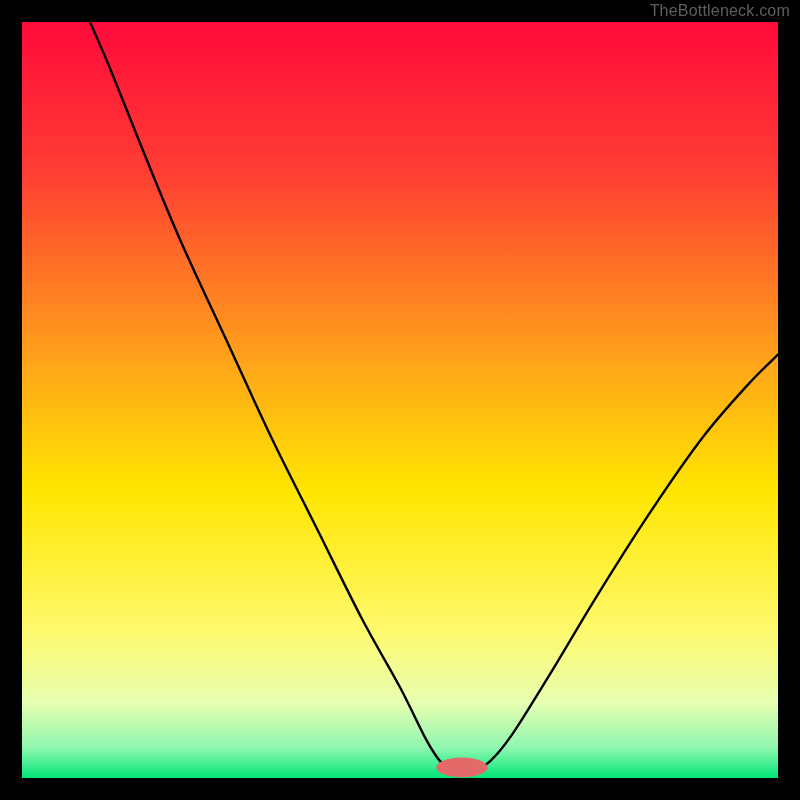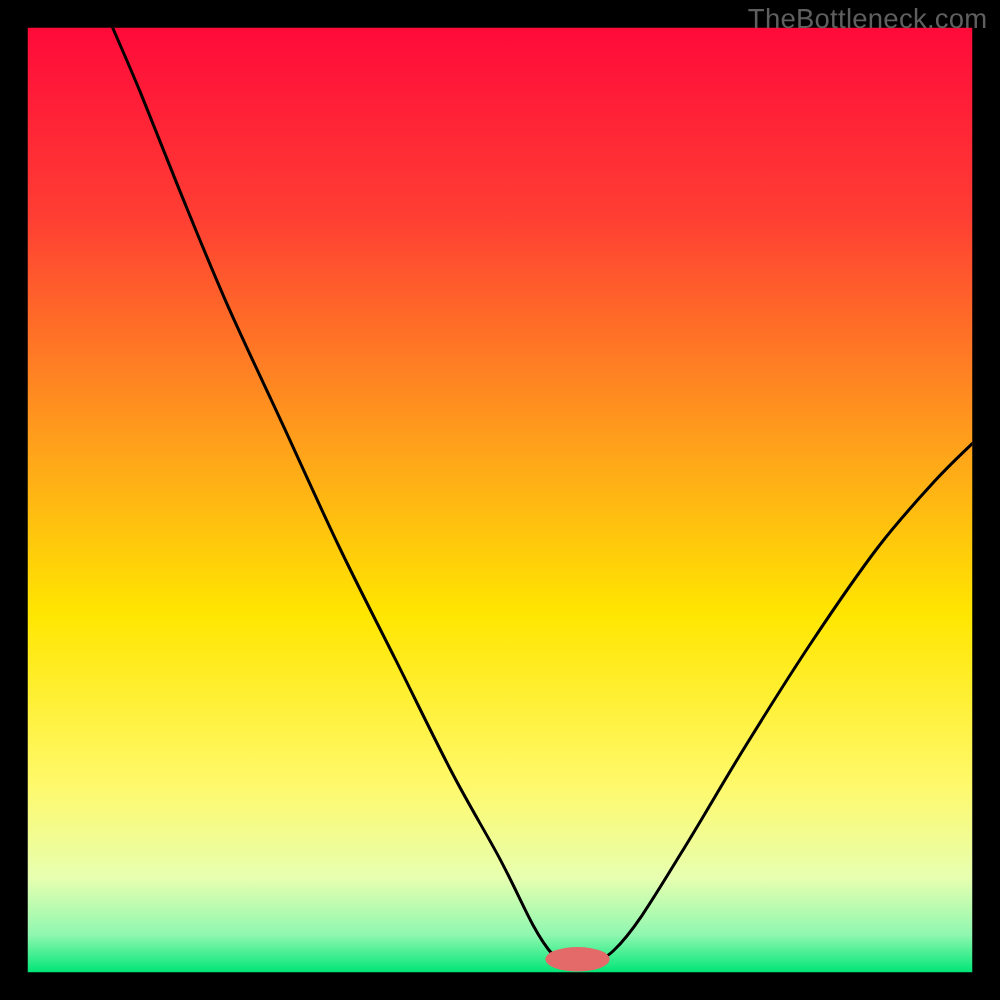--- a/index.html
+++ b/index.html
@@ -30,21 +30,21 @@
     left: 0;
     top: 0;
     width: 756px;
     height: 756px;
   }
   .credit {
     position: absolute;
     top: 2px;
     right: 10px;
     font-family: Arial, Helvetica, sans-serif;
-    font-size: 22px;
+    font-size: 16px;
     color: #5f5f5f;
     letter-spacing: 0.2px;
   }
   svg { display: block; }
 </style>
 </head>
 <body>
 
 <div class="frame">
   <svg class="plot-area" viewBox="0 0 756 756" width="756" height="756" preserveAspectRatio="none">

